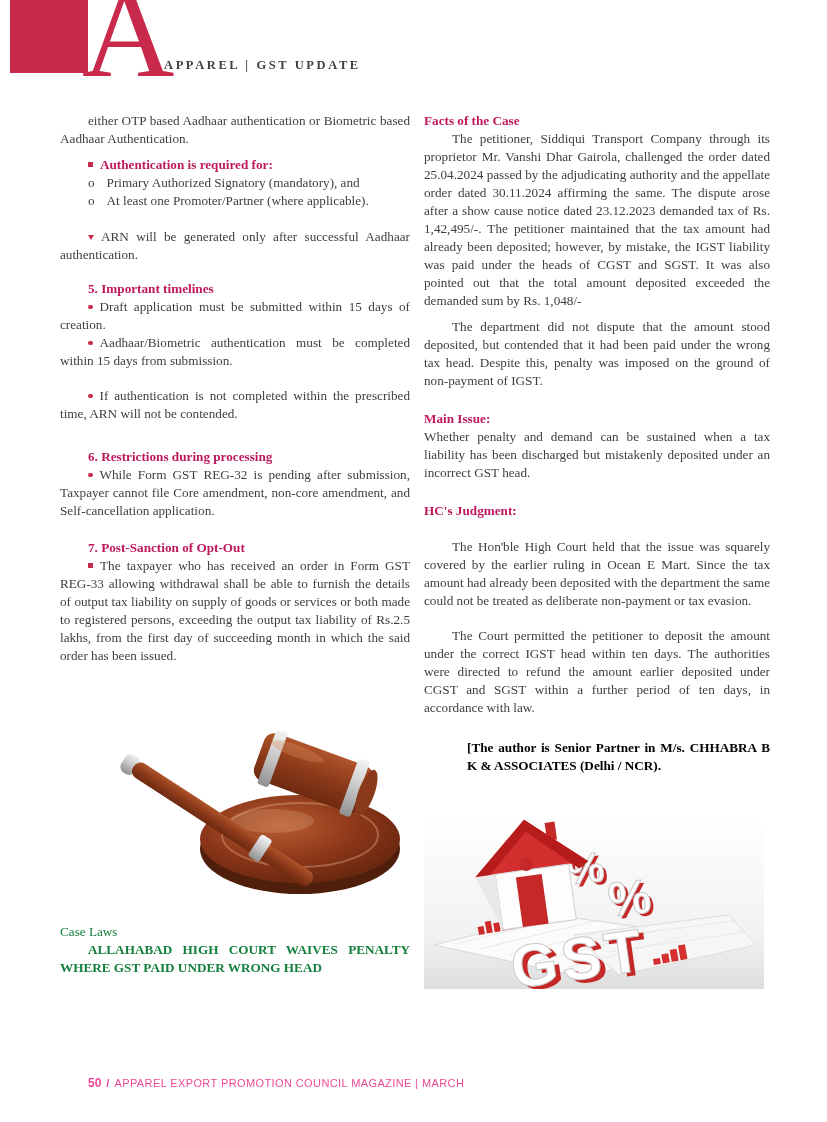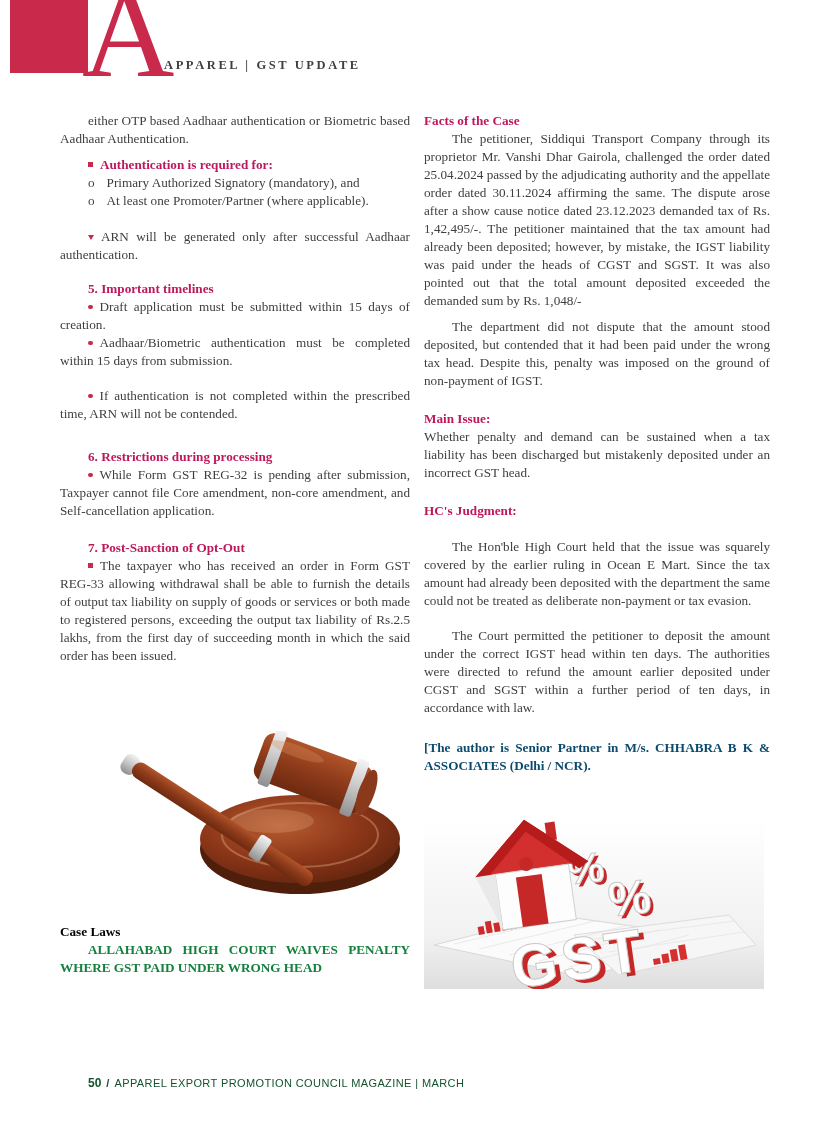--- a/index.html
+++ b/index.html
@@ -22,43 +22,43 @@
   
   .col {
     position:absolute; top:112px; text-align:justify;
     font-size:13.2px; line-height:18px; color:#3e3e3e;
   }
   .col-left  { left:60px;  width:350px; }
   .col-right { left:424px; width:346px; }
   p { margin:0; }
   .indent { text-indent:28px; }
   .h-orange { color:#be185d; font-weight:700; }
-  .case-heading { color:#000000; font-weight:700; }
+  .case-heading { color:#15803d; font-weight:400; }
   .case-title { color:#15803d; font-weight:700; text-indent:28px; }
-  .author-note { color:#0c4a6e; font-weight:700; }
+  .author-note { color:#000000; font-weight:700;margin-left:43px; }
 
   
   .sq  { display:inline-block; width:5px; height:5px; background:#c9294a; margin-right:7px; vertical-align:2px; }
   .dot { display:inline-block; width:4.5px; height:4.5px; border-radius:50%; background:#c9294a; margin-right:7px; vertical-align:2px; }
   .tri { display:inline-block; width:0; height:0; border-left:3.5px solid transparent; border-right:3.5px solid transparent; border-top:5px solid #c9294a; margin-right:7px; vertical-align:1px; }
   .o-mark { margin-right:12px; }
 
   
   .mt16{margin-top:16px} .mt17{margin-top:17px} .mt18{margin-top:18px}
   .mt19{margin-top:19px} .mt20{margin-top:20px} .mt22{margin-top:22px}
   .mt24{margin-top:8px} .mt25{margin-top:25px} .mt42{margin-top:42px}
   .mt66{margin-top:66px} .mt2{margin-top:2px}
 
   .gavel-wrap { width:340px; height:190px; }
   .gst-wrap   { width:340px; height:172px; }
   svg { display:block; }
 
   
   .footer {
-    position:absolute; left:88px; top:1076px; color:#14532d;
+    position:absolute; left:88px; top:1076px; color:#ec4899;
     font-family:"Liberation Sans", sans-serif; display:flex; align-items:baseline; gap:5px;
   }
   .page-num { font-size:12px; font-weight:700; }
   .footer-sep { font-size:11px; font-weight:700; }
   .footer-text { font-size:11px; font-weight:400; letter-spacing:0.4px; }
 </style>
 </head>
 <body>
 
 <div class="page">

